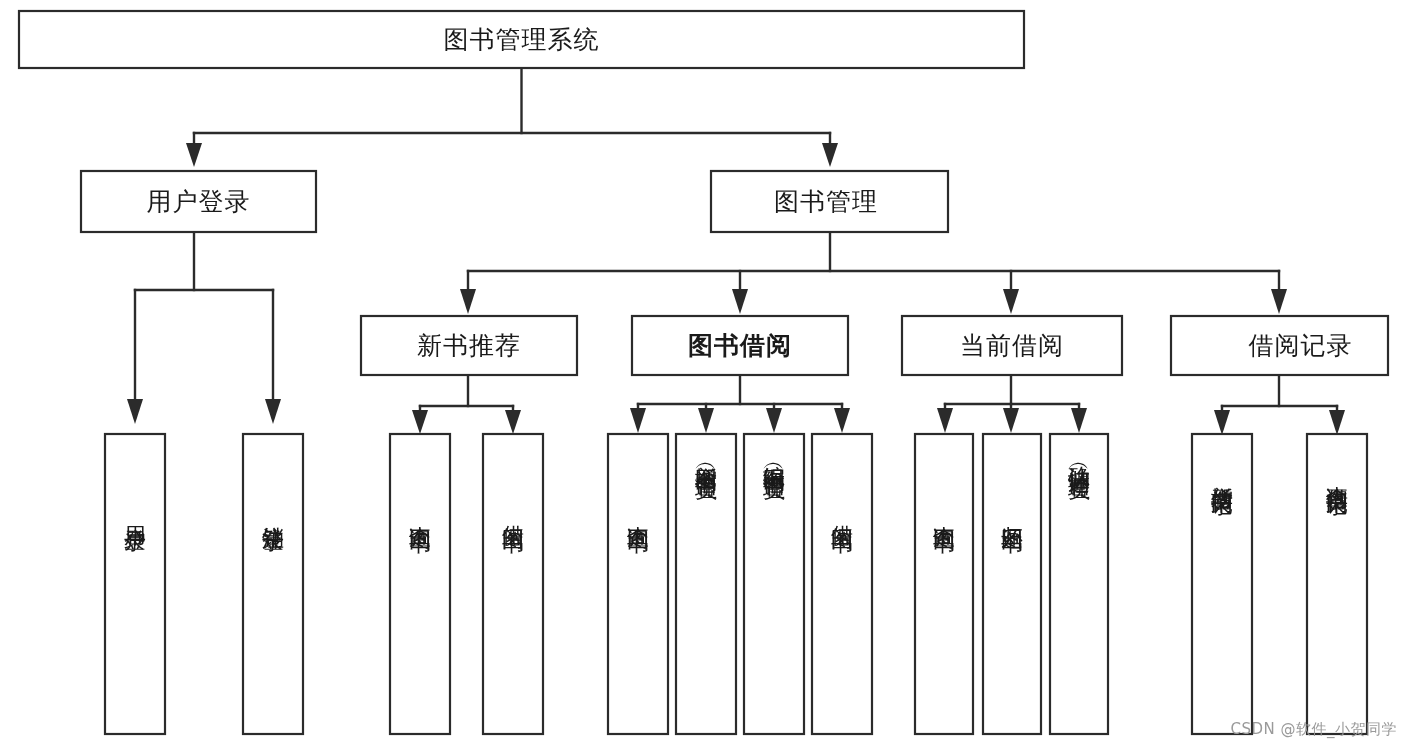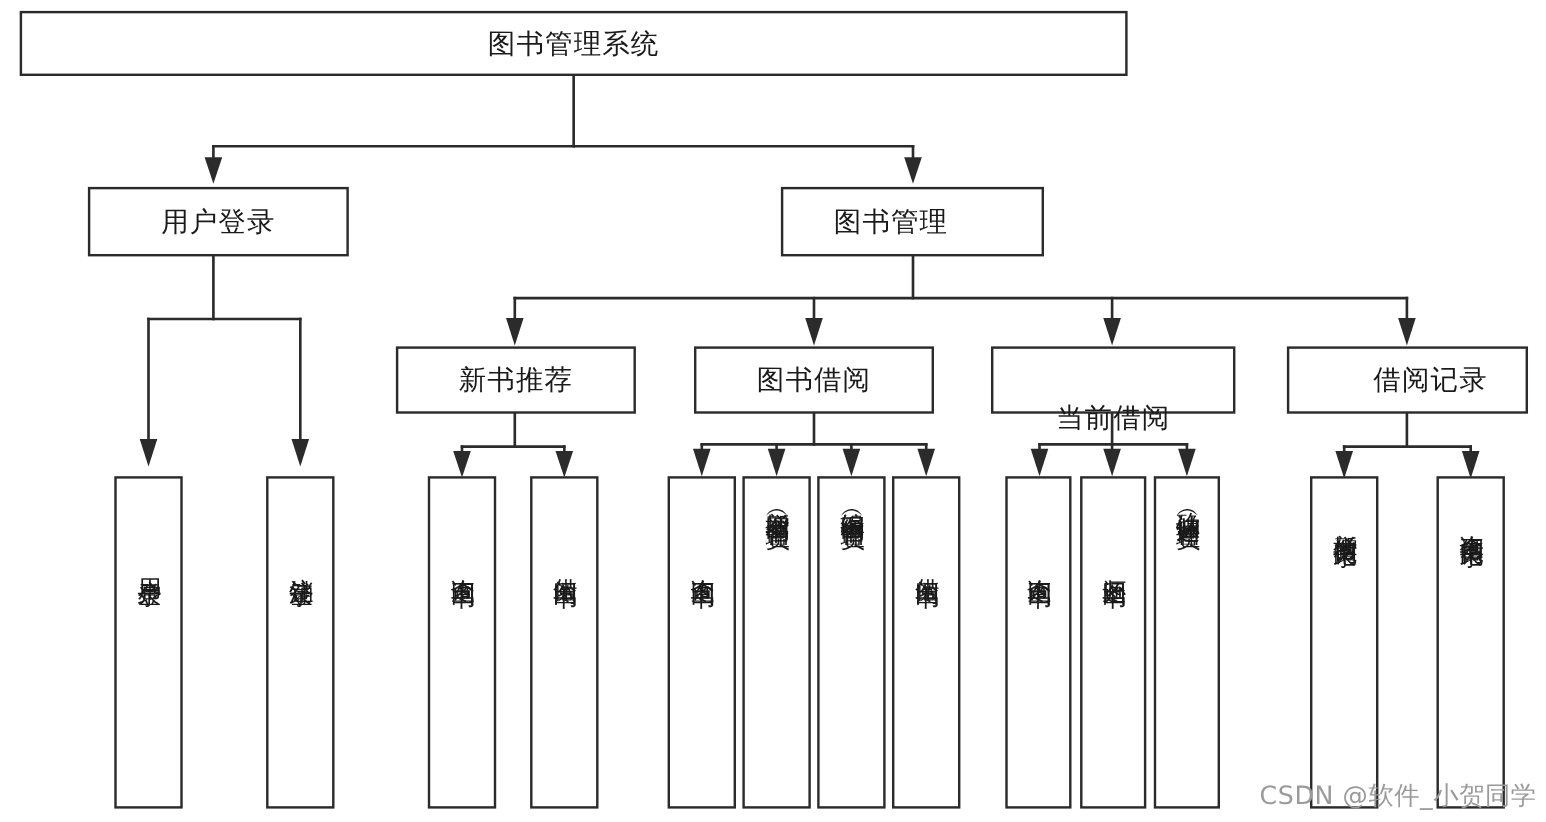--- a/index.html
+++ b/index.html
@@ -70,21 +70,21 @@
     font-size: 25px;
     color: #1a1a1a;
     white-space: nowrap;
     letter-spacing: 1px;
   }
   #watermark {
     position: absolute;
     right: 8px;
     bottom: 8px;
     font-family: "DejaVu Sans", "Liberation Sans", sans-serif;
-    font-size: 23px;
+    font-size: 15px;
     color: #9a9a9a;
     white-space: nowrap;
     letter-spacing: 0.5px;
   }
 </style>
 </head>
 <body>
 
 <div id="diagram-root">
 
@@ -197,33 +197,33 @@
   </svg>
 
   <div class="hlabel-wrap" style="left:19px; top:11px; width:1005px; height:57px;">
     <span class="hlabel-text">图书管理系统</span>
   </div>
 
   <div class="hlabel-wrap" style="left:81px; top:171px; width:235px; height:61px;">
     <span class="hlabel-text">用户登录</span>
   </div>
 
-  <div class="hlabel-wrap" style="left:673px; top:171px; width:274px; height:61px;">
+  <div class="hlabel-wrap" style="left:689px; top:171px; width:274px; height:61px;">
     <span class="hlabel-text">图书管理</span>
   </div>
 
   <div class="hlabel-wrap" style="left:361px; top:316px; width:216px; height:59px;">
     <span class="hlabel-text">新书推荐</span>
   </div>
 
-  <div class="hlabel-wrap" style="left:632px; top:316px; width:216px; height:59px;">
+  <div class="hlabel-wrap" style="left:632px; top:316px; width:216px; height:59px;font-weight:bold;">
     <span class="hlabel-text">图书借阅</span>
   </div>
 
-  <div class="hlabel-wrap" style="left:902px; top:316px; width:220px; height:59px;margin-top:34px;">
+  <div class="hlabel-wrap" style="left:902px; top:316px; width:220px; height:59px;">
     <span class="hlabel-text">当前借阅</span>
   </div>
 
   <div class="hlabel-wrap" style="left:1192px; top:316px; width:217px; height:59px;">
     <span class="hlabel-text">借阅记录</span>
   </div>
 
   <div class="vlabel-wrap" style="left:105px; top:434px; width:60px; height:300px; padding-top:74px;">
     <span class="vlabel-text">用户登录</span>
   </div>

